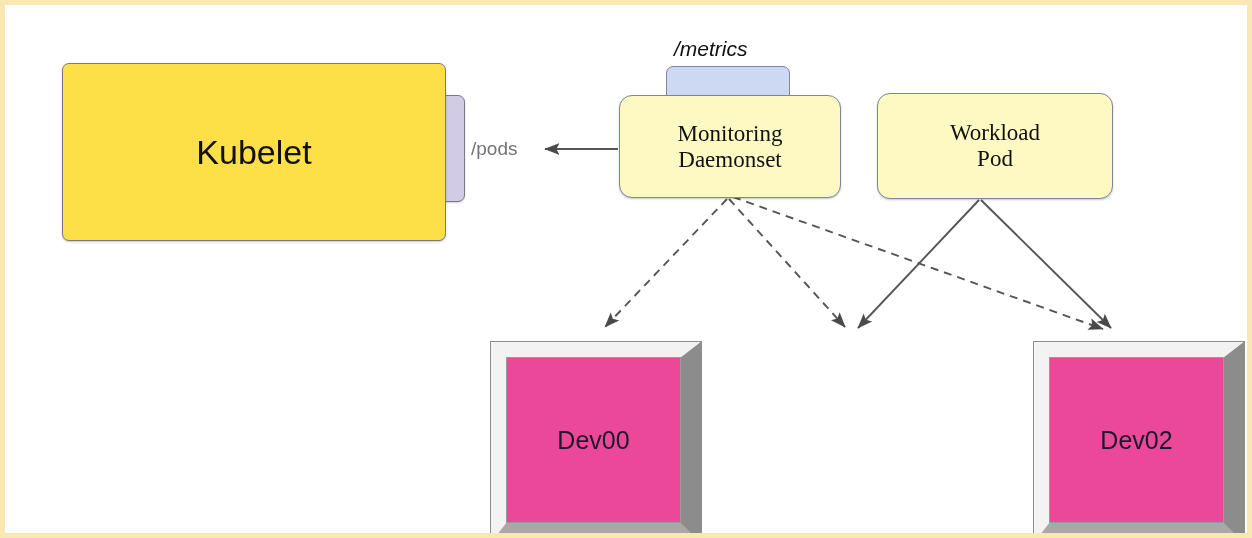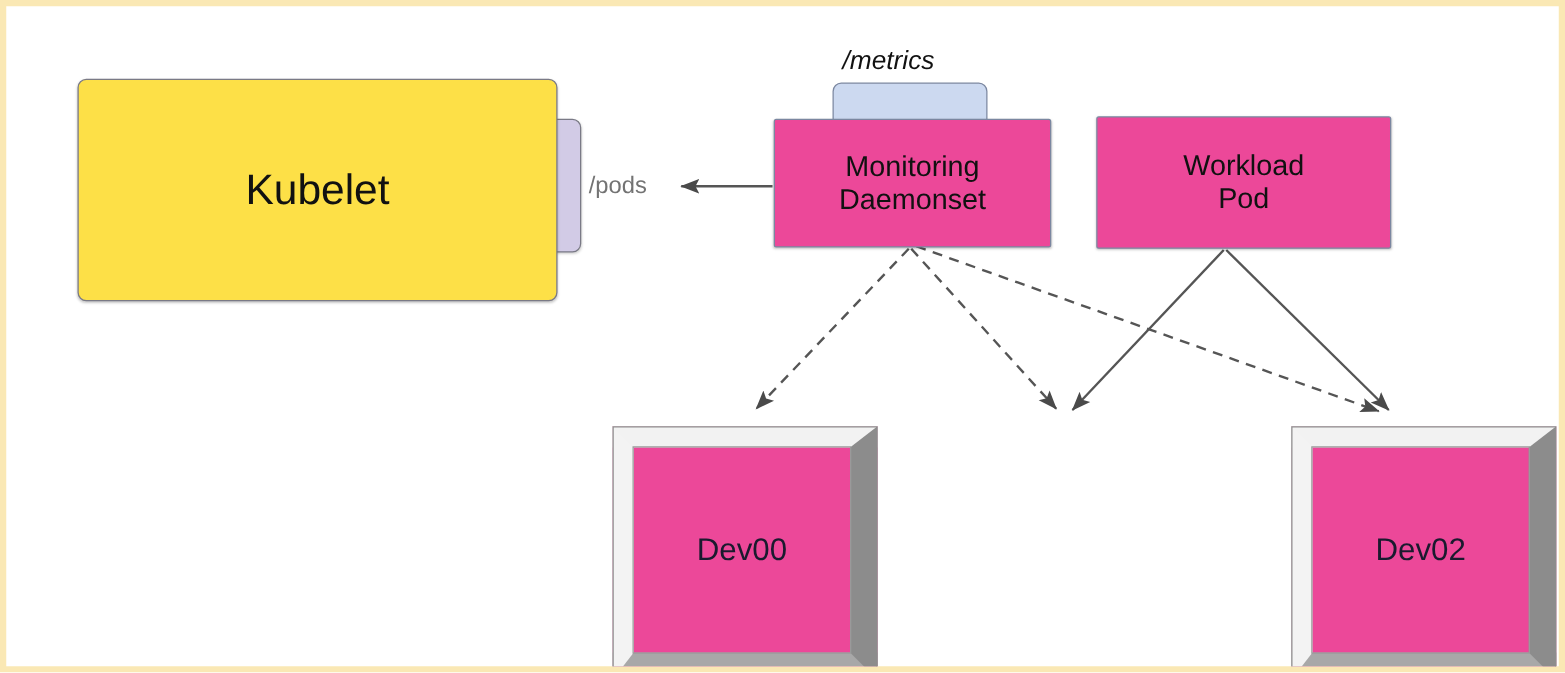--- a/index.html
+++ b/index.html
@@ -87,25 +87,26 @@
     left: 466px;
     top: 133px;
     font-size: 19px;
     color: #737373;
     z-index: 4;
     white-space: nowrap;
   }
 
   
   .pod-box {
-    background: #ec4899;
+    background: #fef9c3;
     border: 1.6px solid #7b87a0;
-    border-radius: 2px;
+    border-radius: 13px;
     box-shadow: 0 1px 2px rgba(0,0,0,0.22);
     z-index: 3;
+    font-family: Liberation Serif, serif;
   }
   .pod-box .node-label {
     font-size: 23px;
   }
 
   #node-monitoring-daemonset {
     left: 614px;
     top: 90px;
     width: 222px;
     height: 103px;

